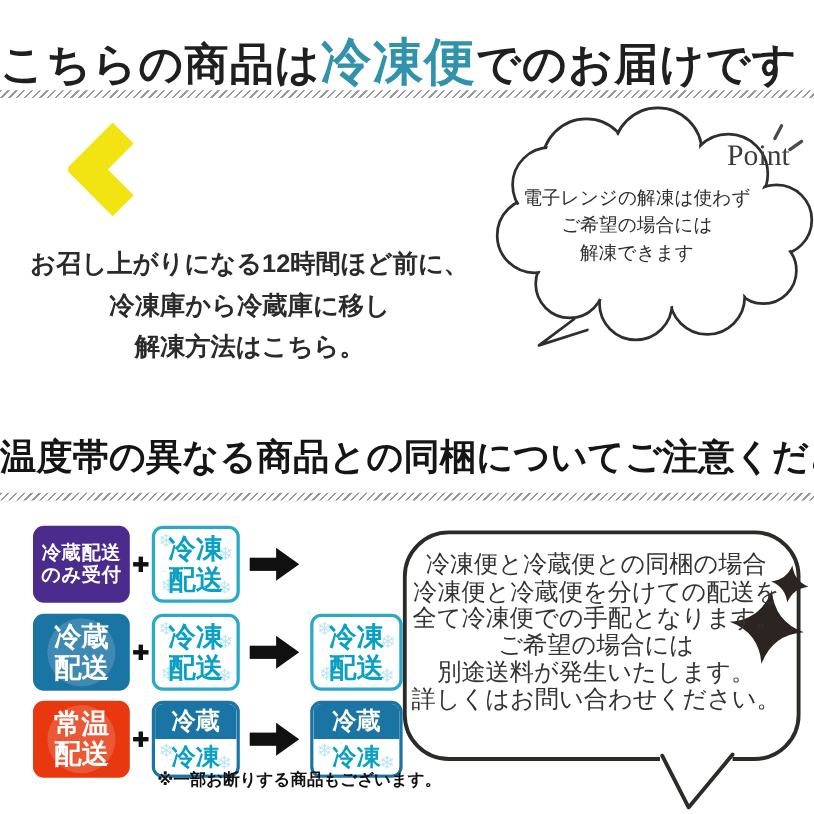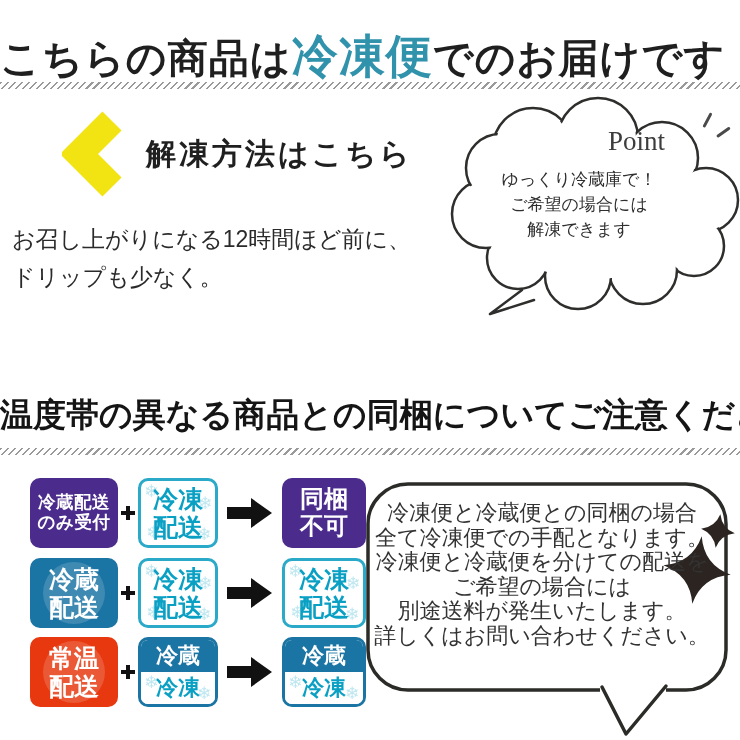--- a/index.html
+++ b/index.html
@@ -11,25 +11,25 @@
   .h1 .hl { color:#3192ac; font-size:46px; }
 
   .divider { position:absolute; left:0; width:740px; height:7px;
     background:repeating-linear-gradient(135deg,#9a9a9a 0 1.5px,transparent 1.5px 5px); }
   .divider.d1 { top:82px; }
   .divider.d2 { top:448px; }
 
   .chevron-svg { position:absolute; left:62px; top:110px; }
   .thaw-head { position:absolute; left:146px; top:134px; font-size:30px; font-weight:600;
                color:#1f1f1f; letter-spacing:3px; white-space:nowrap; }
-  .thaw-text { position:absolute; left:12px; top:220px; width:430px; 
-               font-size:23px; line-height:38px; color:#2a2a2a; font-weight:400; }
+  .thaw-text { position:absolute; left:12px; top:220px; width:430px; text-align:center;
+               font-size:23px; line-height:38px; color:#2a2a2a; font-weight:700; }
 
   .cloud-svg { position:absolute; left:438px; top:96px; }
-  .point-label { position:absolute; left:608px; top:126px; width:110px; text-align:left;
+  .point-label { position:absolute; left:608px; top:126px; width:110px; text-align:right;
                  font-family:"Liberation Serif","DejaVu Serif",serif; font-size:27px; color:#3d3d3d; }
   .emph { position:absolute; width:2.5px; height:16px; background:#4a4a4a; border-radius:2px; }
   .emph.e1 { left:706px; top:112px; transform:rotate(28deg); }
   .emph.e2 { left:722px; top:124px; transform:rotate(55deg); }
   .cloud-text { position:absolute; left:448px; top:167px; width:262px; text-align:center;
                 font-size:17px; line-height:25px; color:#2e2e2e; font-weight:500; }
 
   .h2 { position:absolute; top:393px; left:0; width:740px; text-align:center;
         font-size:33px; font-weight:700; color:#151515; white-space:nowrap; }
 
@@ -80,24 +80,24 @@
 <body>
 
 <div id="canvas">
 
   <div class="h1"><span>こちらの商品は</span><span class="hl">冷凍便</span><span>でのお届けです</span></div>
   <div class="divider d1"></div>
 
   <svg class="chevron-svg" width="64" height="88" viewBox="0 0 64 88">
     <polyline points="50,11 17,44 50,77" fill="none" stroke="#f2e313" stroke-width="27" stroke-linejoin="miter"></polyline>
   </svg>
-  <div class="thaw-head">解凍方法はこちら</div>
   <div class="thaw-text">
     <div>お召し上がりになる12時間ほど前に、</div>
-    <div>ドリップも少なく。</div>
+    <div>冷凍庫から冷蔵庫に移し</div>
+    <div>解凍方法はこちら。</div>
   </div>
 
   <svg class="cloud-svg" width="302" height="222" viewBox="0 0 302 222">
     <g stroke="#2e2e2c" stroke-width="2.5" fill="#ffffff">
       <circle cx="95" cy="52" r="40"></circle>
         <circle cx="160" cy="42" r="40"></circle>
         <circle cx="224" cy="62" r="36"></circle>
       <circle cx="268" cy="104" r="32"></circle>
         <circle cx="256" cy="150" r="30"></circle>
       <circle cx="205" cy="174" r="34"></circle>
@@ -118,21 +118,21 @@
       <circle cx="48" cy="118" r="32"></circle>
         <circle cx="62" cy="72" r="32"></circle>
       <ellipse cx="152" cy="112" rx="95" ry="72"></ellipse>
     </g>
     <path d="M84,194 L52,218 M52,218 L96,204" fill="none" stroke="#2e2e2c" stroke-width="2.5" stroke-linecap="round"></path>
   </svg>
   <div class="point-label">Point</div>
   <div class="emph e1"></div>
   <div class="emph e2"></div>
   <div class="cloud-text">
-    <div>ゆっくり冷蔵庫で！</div>
+    <div>電子レンジの解凍は使わず</div>
     <div>ご希望の場合には</div>
     <div>解凍できます</div>
   </div>
 
   <div class="h2">温度帯の異なる商品との同梱についてご注意ください</div>
   <div class="divider d2"></div>
 
   <div class="row r1">
     <div class="box w88 purple small">
       <span>冷蔵配送</span>
@@ -147,24 +147,20 @@
       <b class="snow s2">❄</b>
       <b class="snow s3">❄</b>
       <b class="snow s4">❄</b>
       <span>冷凍</span>
       <span>配送</span>
     </div>
     <div class="arrow">
         <i class="abar"></i>
         <i class="ahead"></i>
       </div>
-    <div class="box w84 purple">
-      <span>同梱</span>
-      <span>不可</span>
-    </div>
   </div>
 
   <div class="row r2">
     <div class="box w88 blue">
       <span>冷蔵</span>
       <span>配送</span>
     </div>
     <div class="plus">
         <i class="ph"></i>
         <i class="pv"></i>
@@ -219,32 +215,33 @@
           <span>冷蔵</span>
         </div>
       <div class="half bot">
         <b class="snow s1">❄</b>
         <b class="snow s4">❄</b>
         <span>冷凍</span>
         </div>
     </div>
   </div>
 
+  <div class="note">※一部お断りする商品もございます。</div>
 
   <svg class="bubble-svg" width="380" height="264" viewBox="0 0 380 264">
     <rect x="8" y="8" width="358" height="206" rx="40" fill="#ffffff" stroke="#2b2b28" stroke-width="3.5"></rect>
     <rect x="240" y="206" width="66" height="10" fill="#ffffff"></rect>
     <path d="M242,211 L266,258 L306,210" fill="#ffffff" stroke="#2b2b28" stroke-width="3.5" stroke-linejoin="round" stroke-linecap="round"></path>
     <g fill="#2b2420">
       <path transform="translate(337,94) rotate(8)" d="M0,-34 Q6,-6 34,0 Q6,6 0,34 Q-6,6 -34,0 Q-6,-6 0,-34 Z"></path>
       <path transform="translate(358,55) rotate(8)" d="M0,-17 Q3.5,-3.5 17,0 Q3.5,3.5 0,17 Q-3.5,3.5 -17,0 Q-3.5,-3.5 0,-17 Z"></path>
     </g>
   </svg>
   <div class="bubble-text">
     <div>冷凍便と冷蔵便との同梱の場合</div>
+    <div>冷凍便と冷蔵便を分けての配送を</div>
     <div>全て冷凍便での手配となります。</div>
-    <div>冷凍便と冷蔵便を分けての配送を</div>
     <div>ご希望の場合には</div>
     <div>別途送料が発生いたします。</div>
     <div>詳しくはお問い合わせください。</div>
   </div>
 
 </div>
 
 </body></html>

